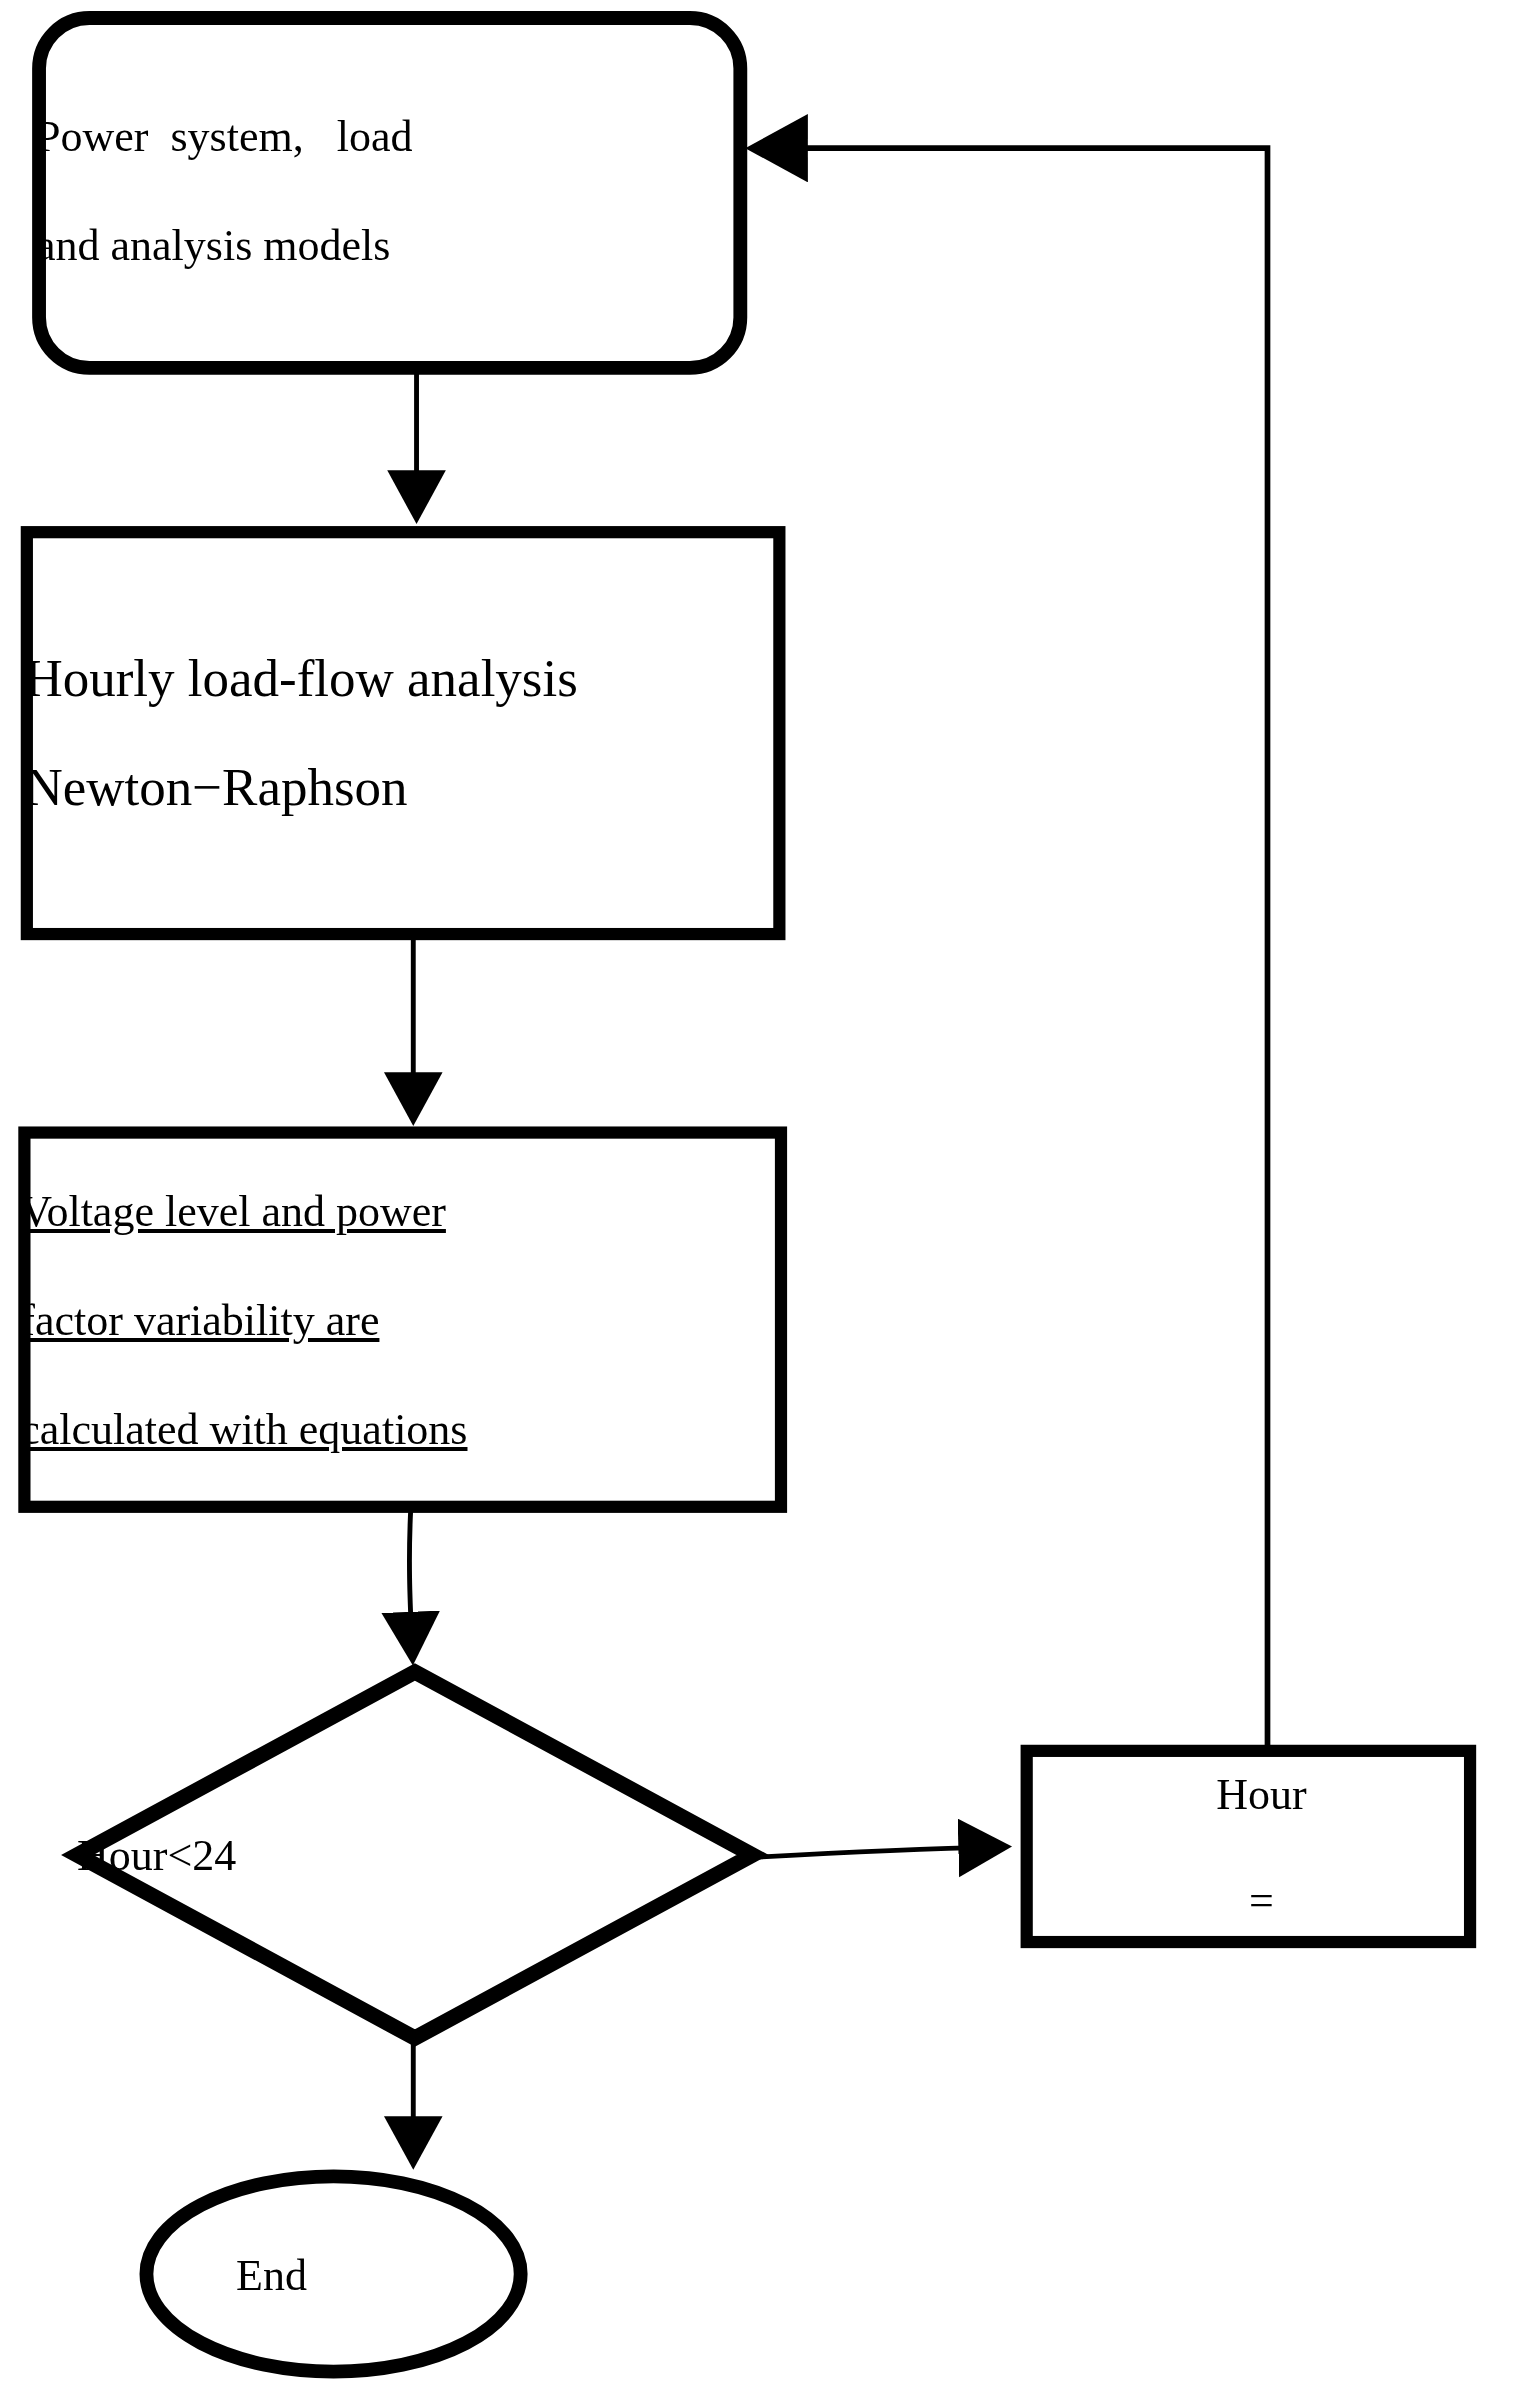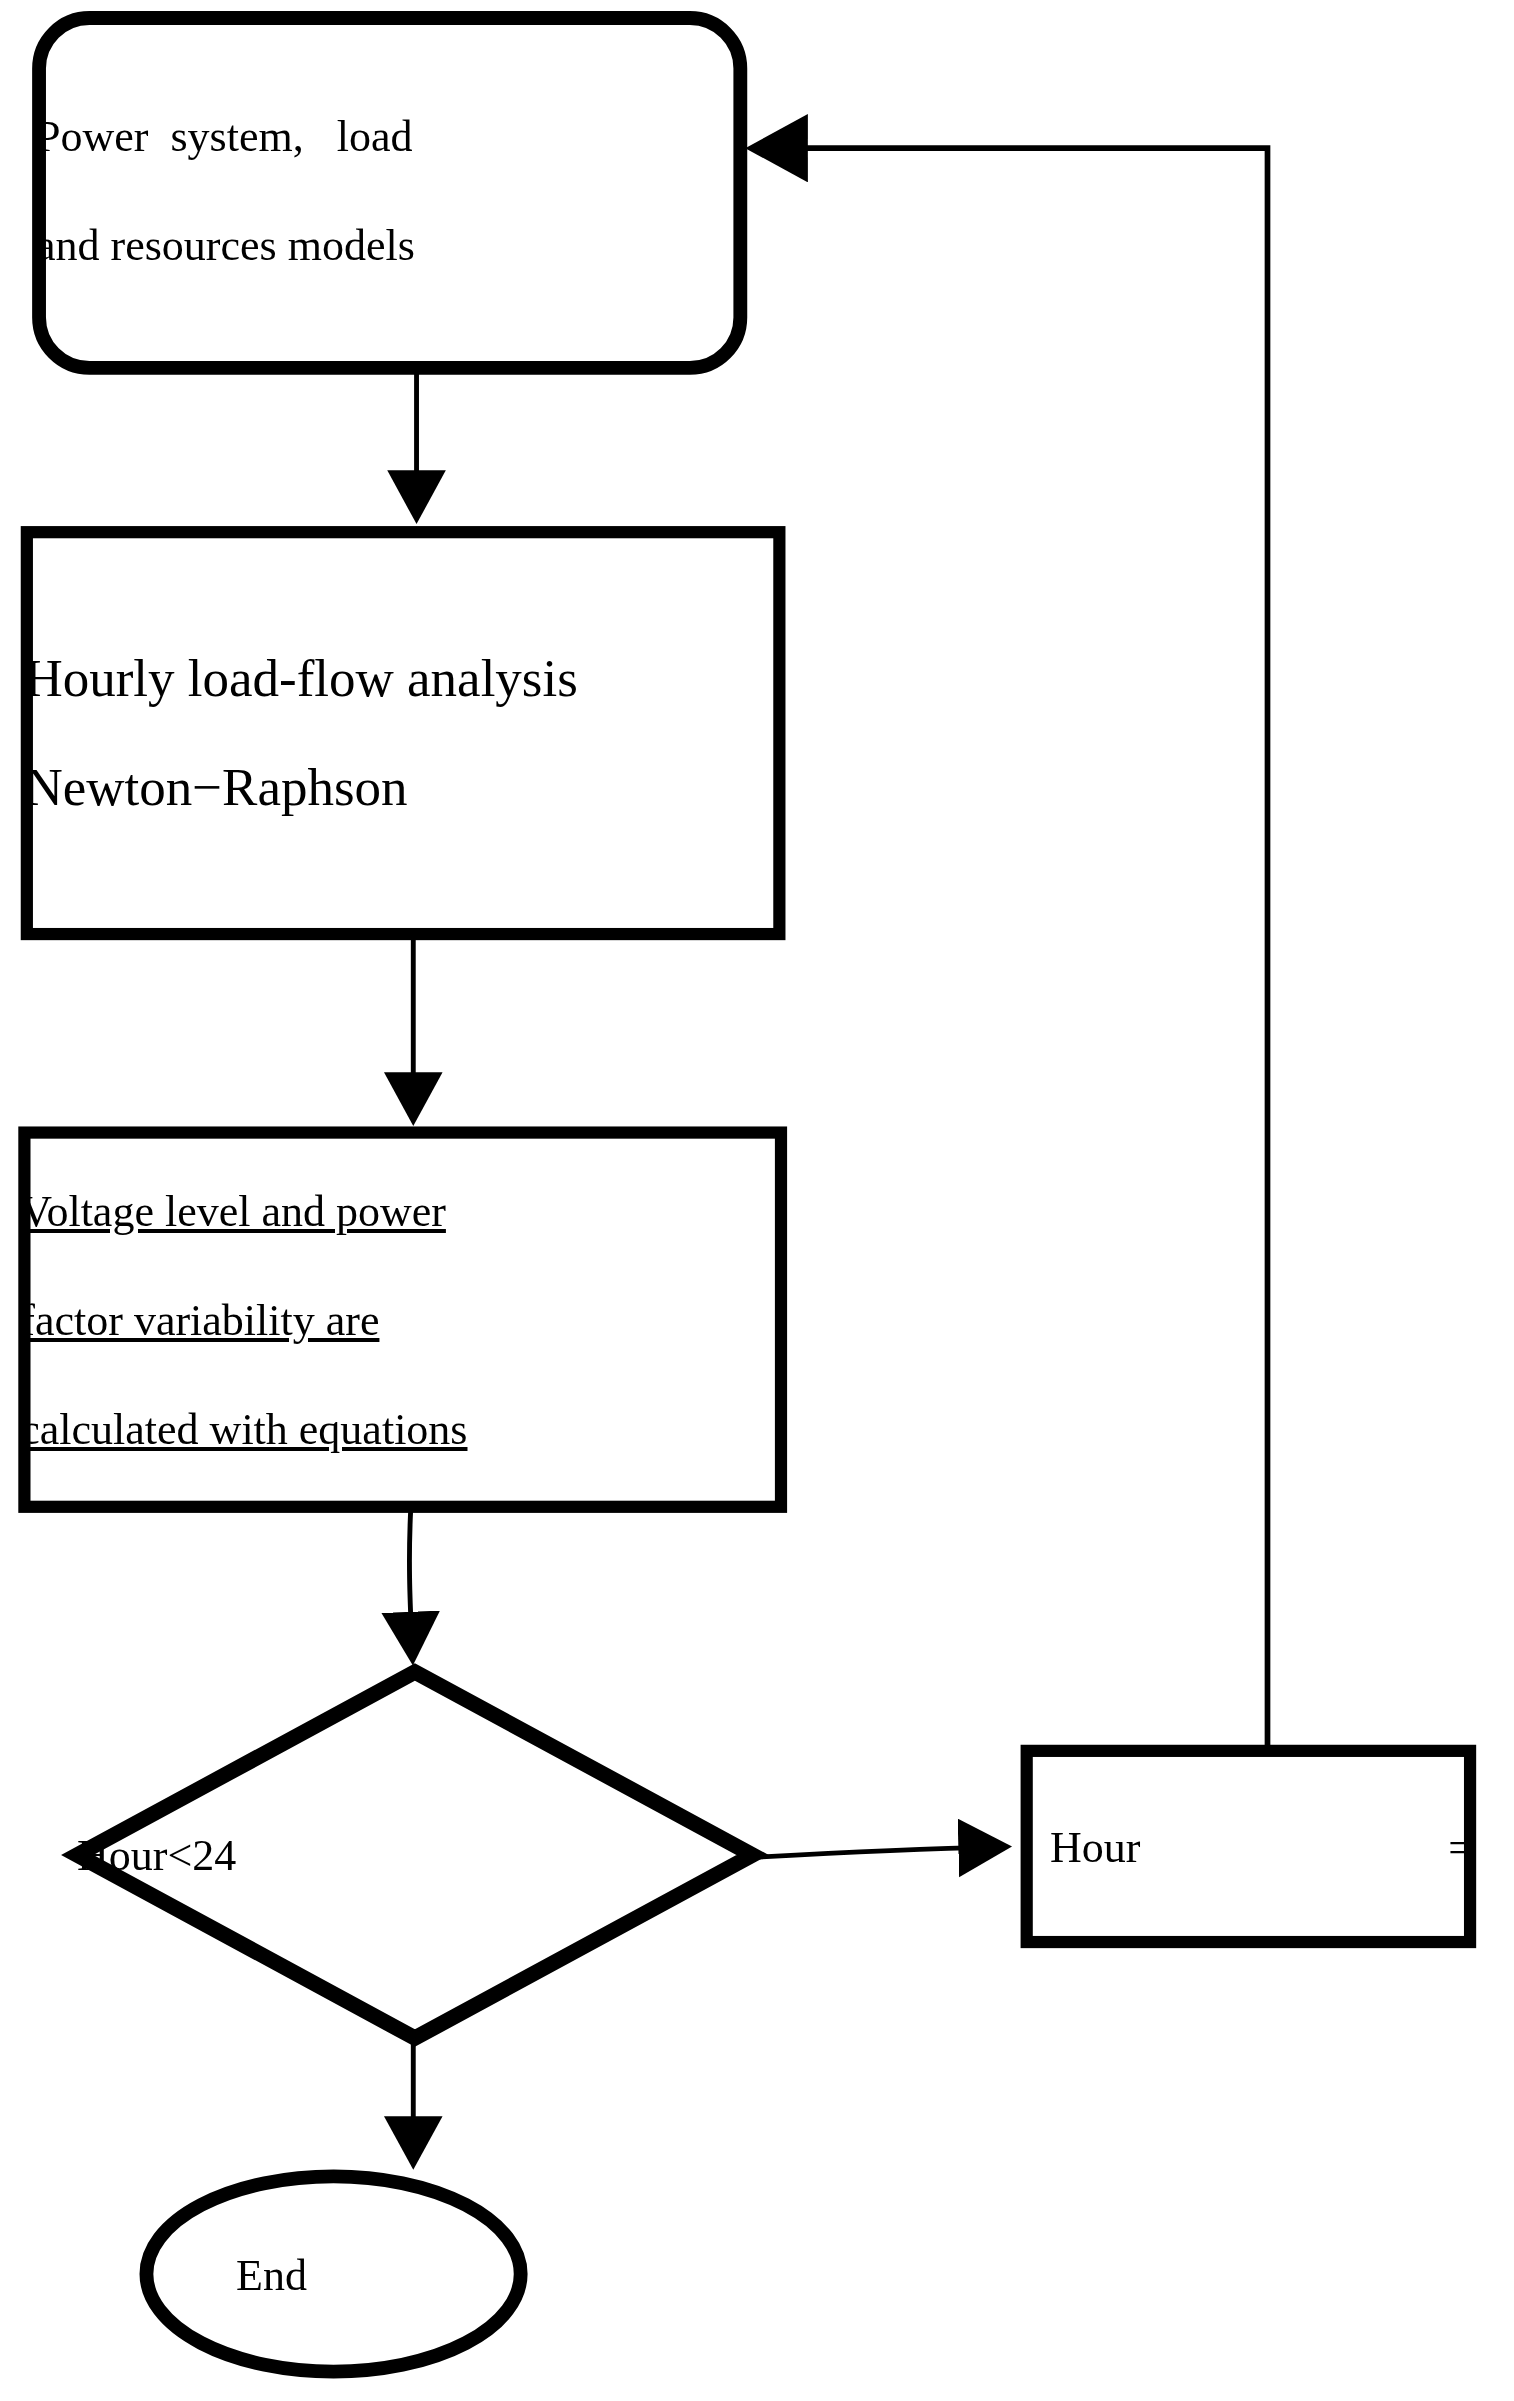--- a/index.html
+++ b/index.html
@@ -70,21 +70,21 @@
     font-size: 44px;
     line-height: 49px;
   }
 
   
   #hourbox-text {
     left: 1050px; top: 1770px;
     width: 423px;  height: 155px;
     font-size: 44px;
     line-height: 49px;
-    flex-direction: row;
+    flex-direction: column;
     justify-content: space-between;
     align-items: center;
   }
 
   
   #end-text {
     left: 236px; top: 2226px;
     width: 195px; height: 98px;
     font-size: 44px;
     line-height: 49px;
@@ -125,21 +125,21 @@
 
     <path d="M 925,2283 C 1050,2276 1150,2272 1232,2270" fill="none" stroke="#000000" stroke-width="6" marker-end="url(#ah)"></path>
 
     <line x1="508" y1="2505" x2="508" y2="2655" stroke="#000000" stroke-width="6" marker-end="url(#ah)"></line>
 
     <path d="M 1558,2152 L 1558,182 L 930,182" fill="none" stroke="#000000" stroke-width="7" marker-end="url(#ah-thin)"></path>
   </svg>
 
   <div class="node-text" id="box1-text">
     <span class="line">Power  system,   load</span>
-    <span class="line">and resources models</span>
+    <span class="line">and analysis models</span>
   </div>
 
   <div class="node-text" id="box2-text">
     <span class="line">Hourly load-flow analysis</span>
     <span class="line">Newton−Raphson</span>
   </div>
 
   <div class="node-text" id="box3-text">
     <span class="line">Voltage level and power</span>
     <span class="line">factor variability are</span>

